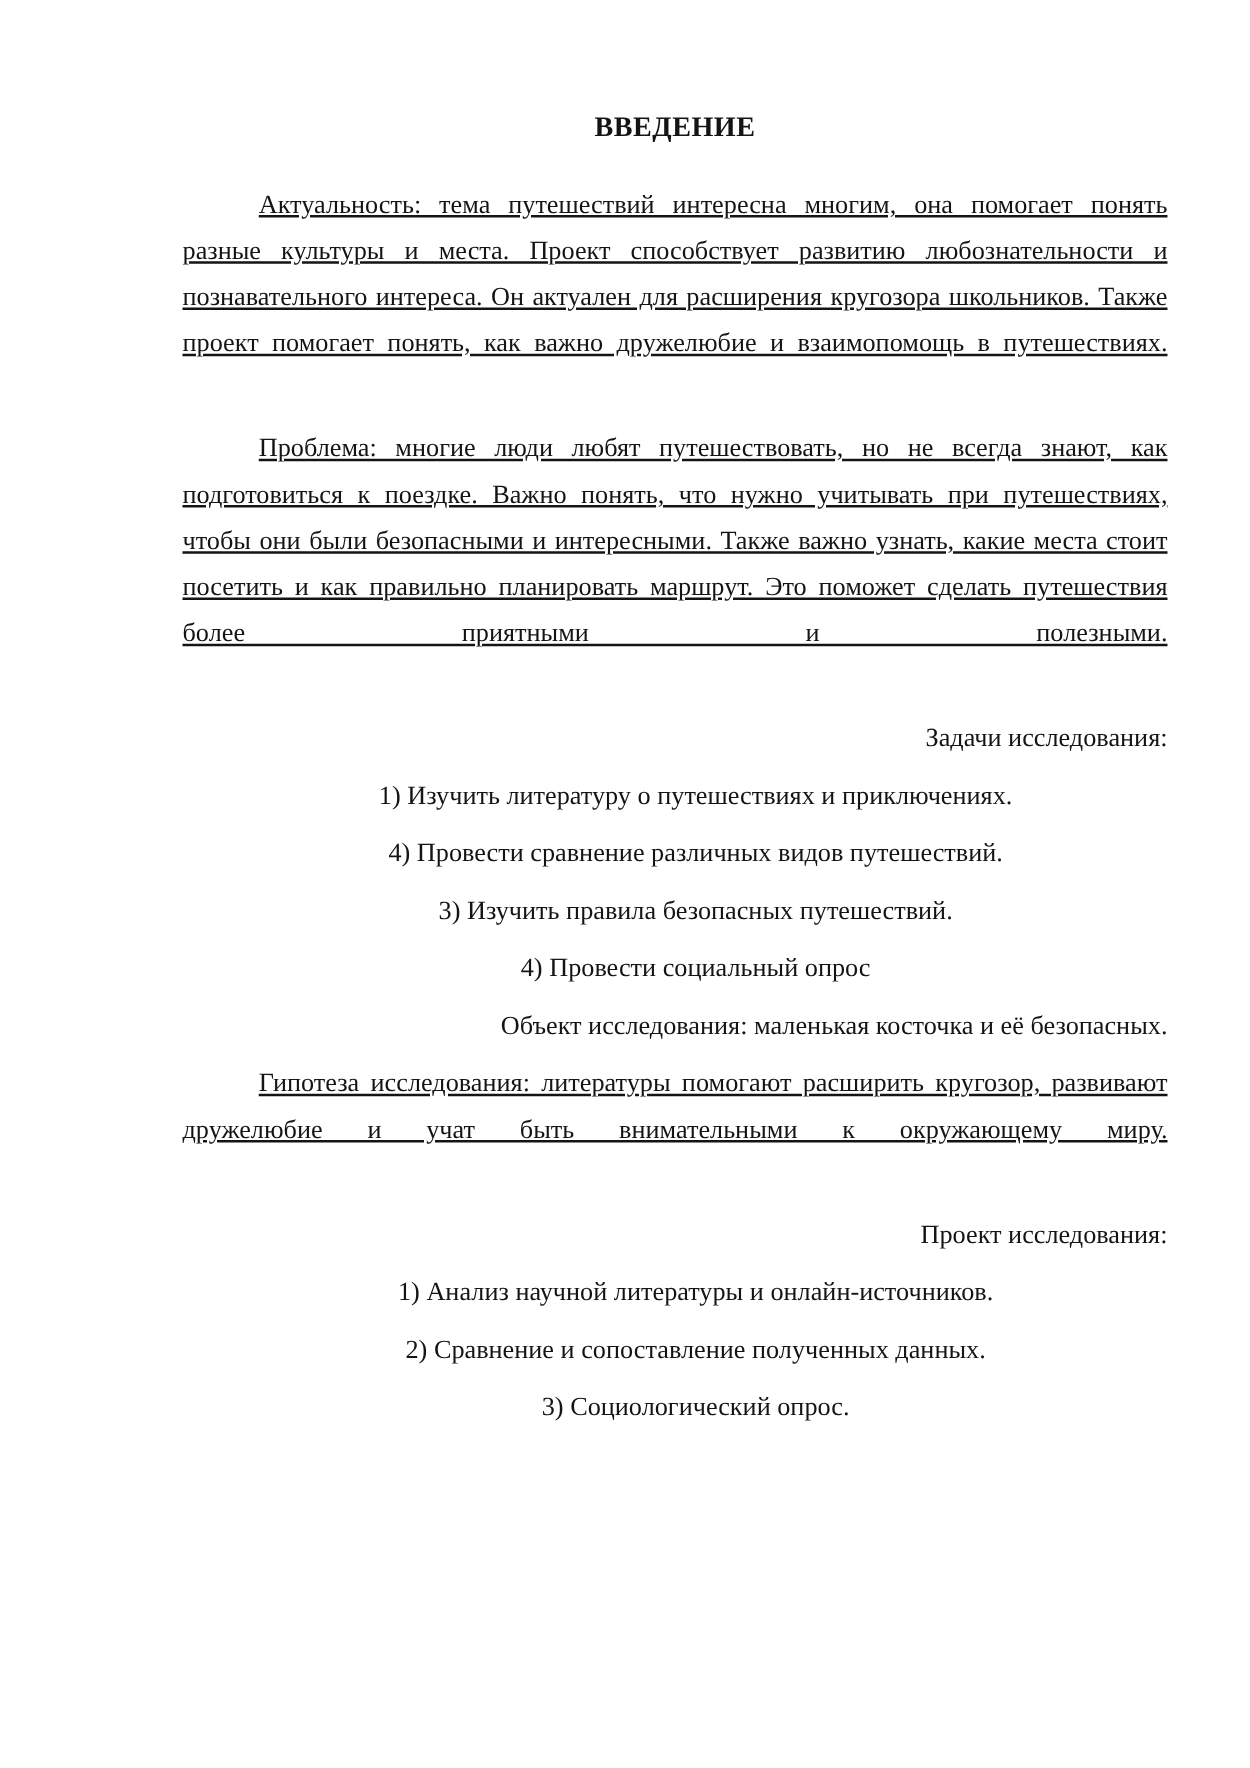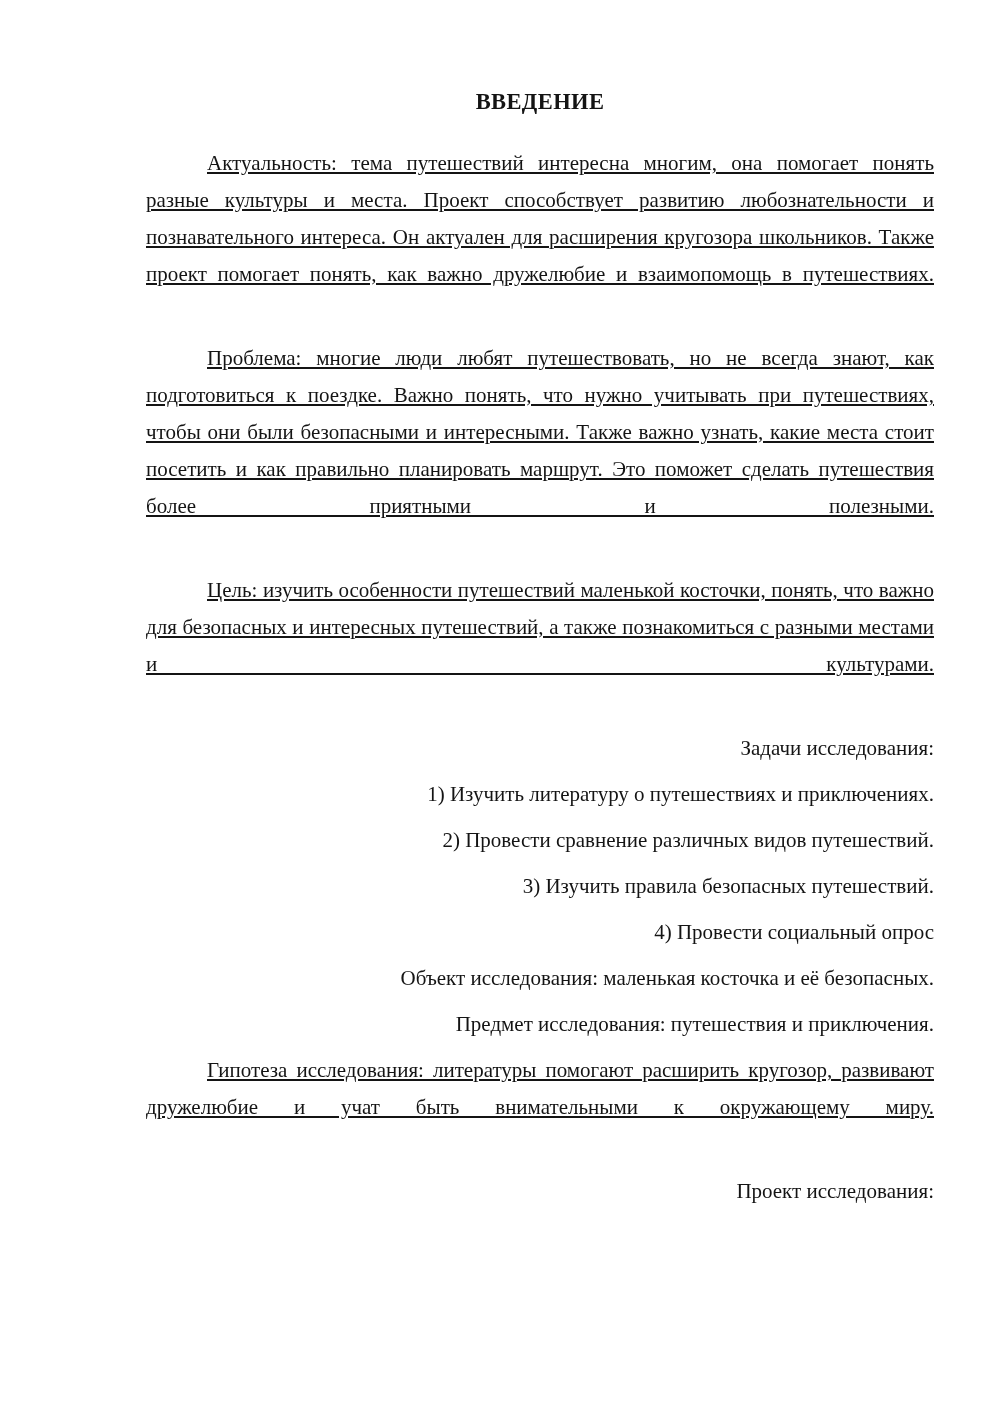--- a/index.html
+++ b/index.html
@@ -70,21 +70,21 @@
 
   .list {
     list-style: none;
     margin: 0;
     padding: 0;
   }
 
   .list-item {
     font-size: 21px;
     line-height: 37px;
-    text-align: right;
+    text-align: center;
     margin: 0 0 9px 0;
     padding-left: 33px;
   }
 
   .page-number {
     position: absolute;
     left: 0;
     top: 1330px;
     width: 1000px;
     text-align: center;
@@ -100,37 +100,40 @@
 <div class="page">
 
   <div class="content">
 
     <h1 class="doc-title">ВВЕДЕНИЕ</h1>
 
     <p class="para">Актуальность: тема путешествий интересна многим, она помогает понять разные культуры и места. Проект способствует развитию любознательности и познавательного интереса. Он актуален для расширения кругозора школьников. Также проект помогает понять, как важно дружелюбие и взаимопомощь в путешествиях.</p>
 
     <p class="para">Проблема: многие люди любят путешествовать, но не всегда знают, как подготовиться к поездке. Важно понять, что нужно учитывать при путешествиях, чтобы они были безопасными и интересными. Также важно узнать, какие места стоит посетить и как правильно планировать маршрут. Это поможет сделать путешествия более приятными и полезными.</p>
 
-    <p class="para">Цель: изучить особенности путешествий маленькой косточки, понять, что важно для безопасных и интересных путешествий, а также познакомиться с разными местами и культурами.</p>
 
     <p class="heading-line">Задачи исследования:</p>
 
     <ul class="list">
       <li class="list-item">1) Изучить литературу о путешествиях и приключениях.</li>
-      <li class="list-item">2) Провести сравнение различных видов путешествий.</li>
+      <li class="list-item">4) Провести сравнение различных видов путешествий.</li>
       <li class="list-item">3) Изучить правила безопасных путешествий.</li>
       <li class="list-item">4) Провести социальный опрос</li>
     </ul>
 
     <p class="heading-line">Объект исследования: маленькая косточка и её безопасных.</p>
 
-    <p class="heading-line">Предмет исследования: путешествия и приключения.</p>
 
     <p class="para">Гипотеза исследования: литературы помогают расширить кругозор, развивают дружелюбие и учат быть внимательными к окружающему миру.</p>
 
     <p class="heading-line">Проект исследования:</p>
 
+    <ul class="list">
+      <li class="list-item">1) Анализ научной литературы и онлайн-источников.</li>
+      <li class="list-item">2) Сравнение и сопоставление полученных данных.</li>
+      <li class="list-item">3) Социологический опрос.</li>
+    </ul>
 
   </div>
 
   <div class="page-number">3</div>
 
 </div>
 
 </body></html>

